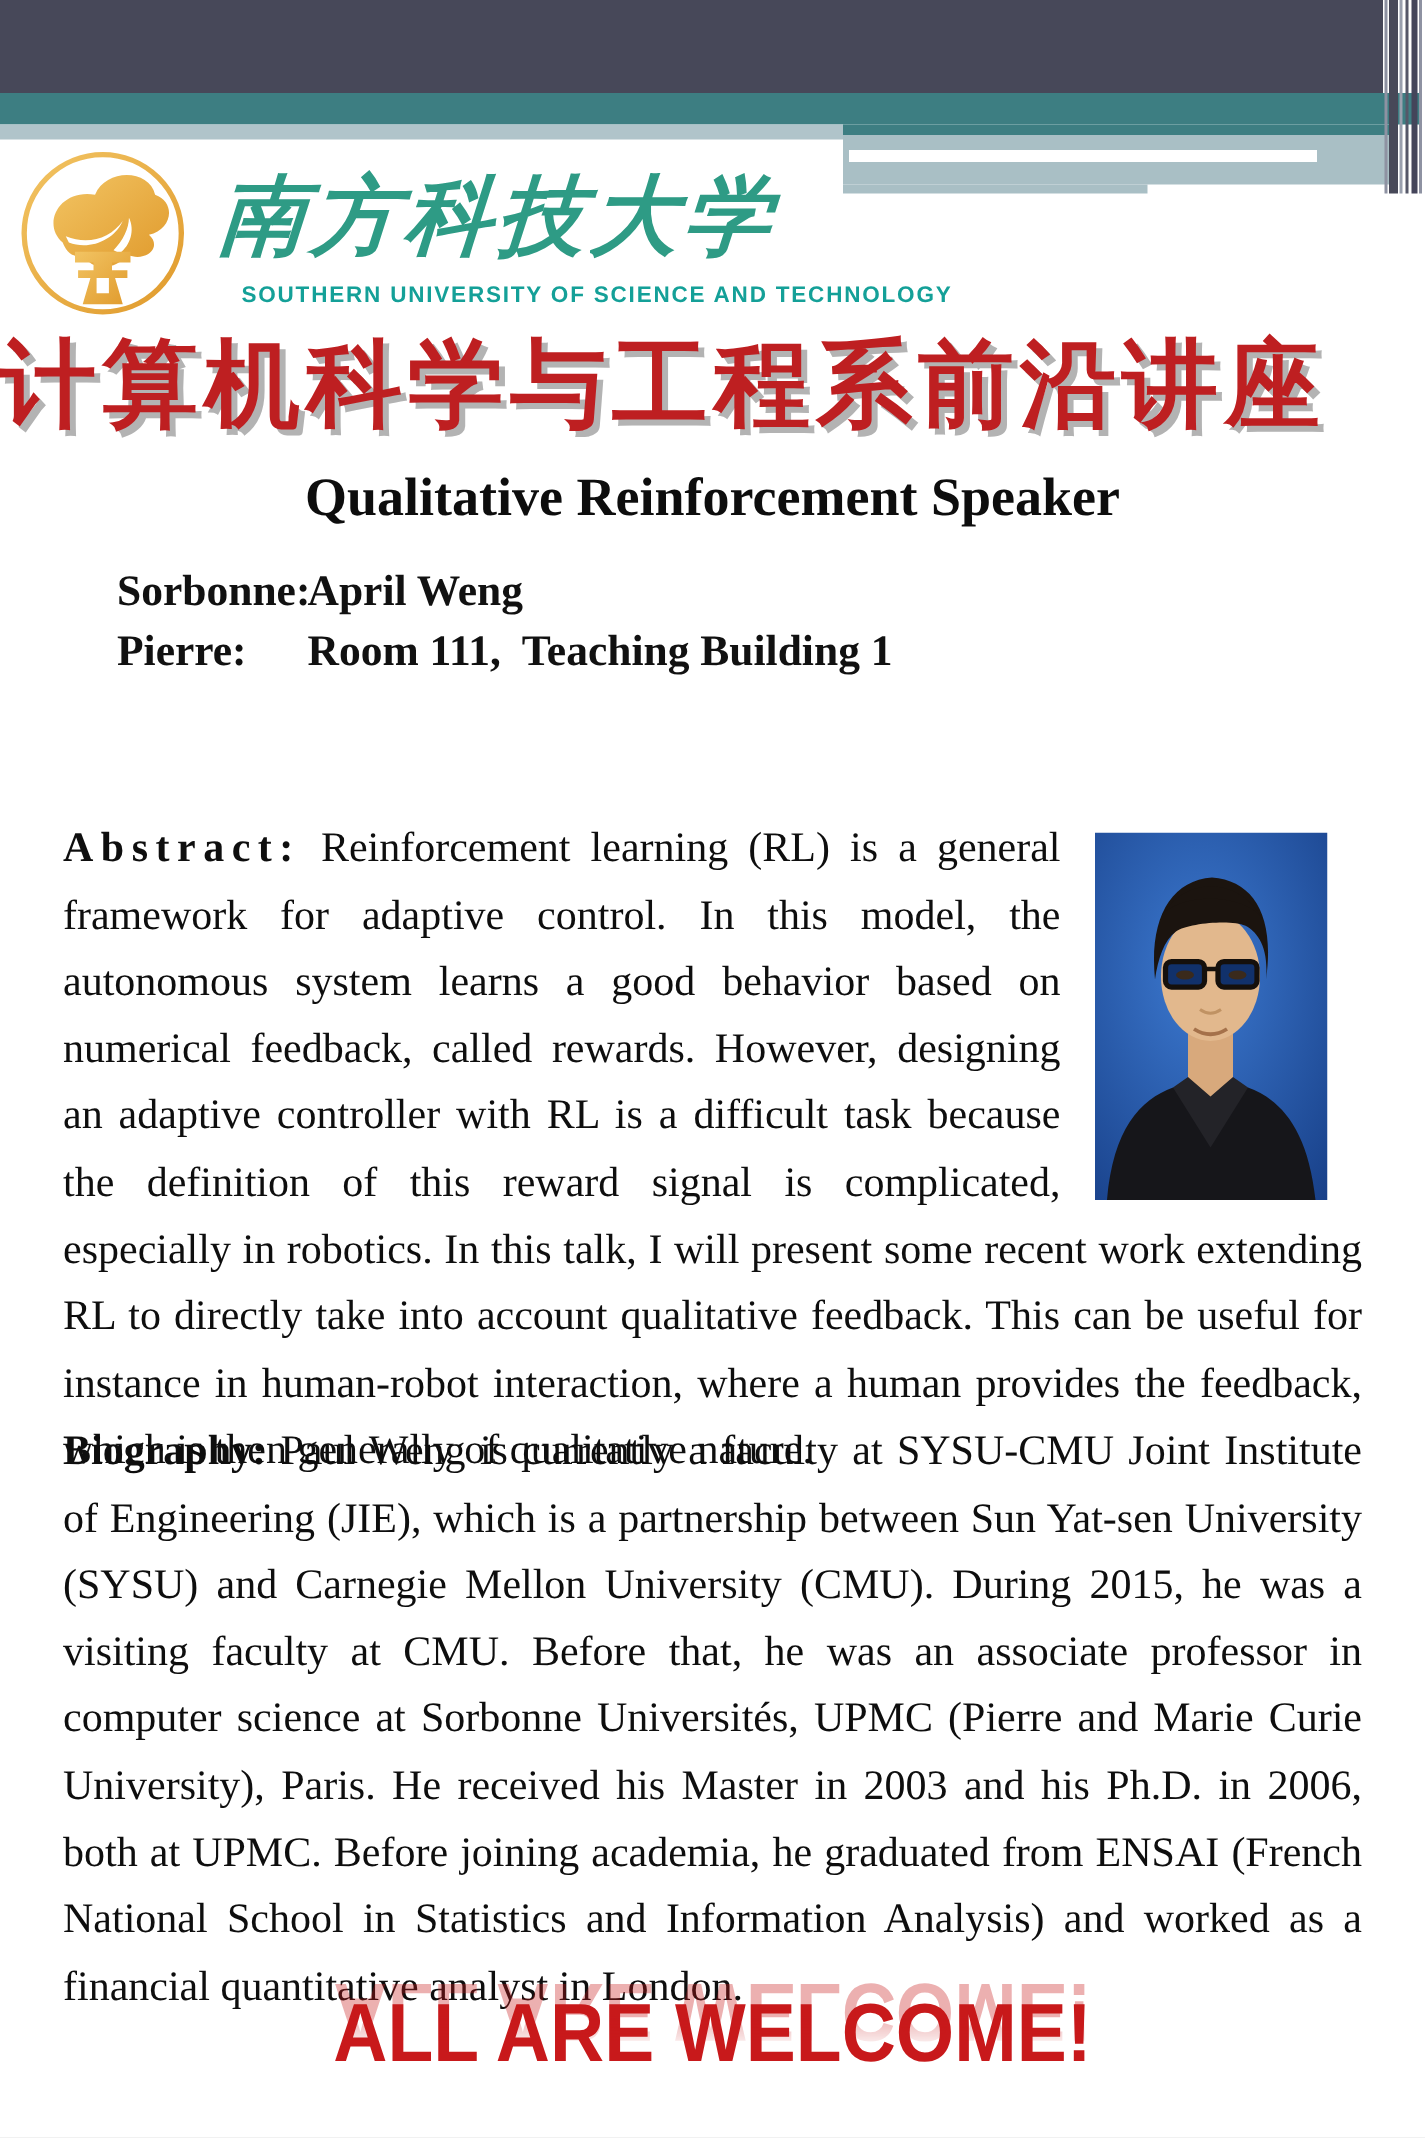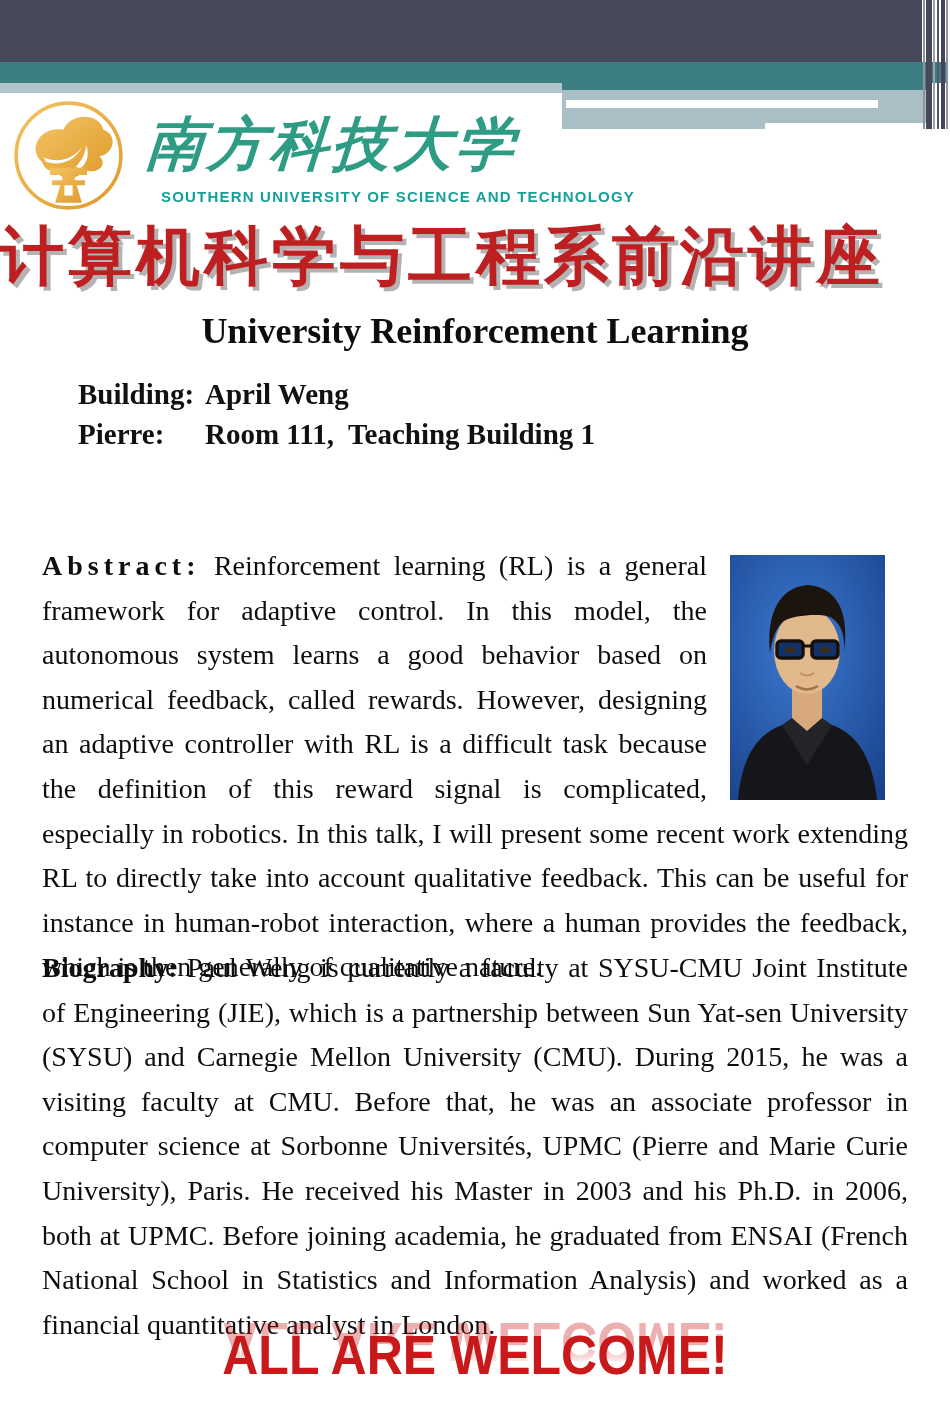--- a/index.html
+++ b/index.html
@@ -121,24 +121,24 @@
       <path fill="url(#gold)" d="M37,67 h36 v7 h-12 v5 h10 v5 h-8 l5,17 h-26 l5,-17 h-8 v-5 h10 v-5 h-12 z"></path>
       <path fill="#ffffff" d="M51,84 h8 v10 h-8 z"></path>
     </svg>
   </div>
 
   <div class="uni-cn">南方科技大学</div>
   <div class="uni-en">SOUTHERN UNIVERSITY OF SCIENCE AND TECHNOLOGY</div>
 
   <div class="series-title">计算机科学与工程系前沿讲座</div>
 
-  <div class="talk-title">University Reinforcement Learning</div>
+  <div class="talk-title">Qualitative Reinforcement Speaker</div>
 
   <div class="details">
-    <div class="detail-row"><span class="detail-label">Building:</span><span>April Weng</span></div>
+    <div class="detail-row"><span class="detail-label">Sorbonne:</span><span>April Weng</span></div>
     <div class="detail-row"><span class="detail-label">Pierre:</span><span>Room 111,  Teaching Building 1</span></div>
   </div>
 
   <div class="para abstract-block">
     <div class="photo">
       <svg viewBox="0 0 155 245" width="155" height="245">
         <defs>
           <radialGradient id="bgblue" cx="45%" cy="38%" r="85%">
             <stop offset="0" stop-color="#3c79d0"></stop>
             <stop offset="1" stop-color="#173e86"></stop>

